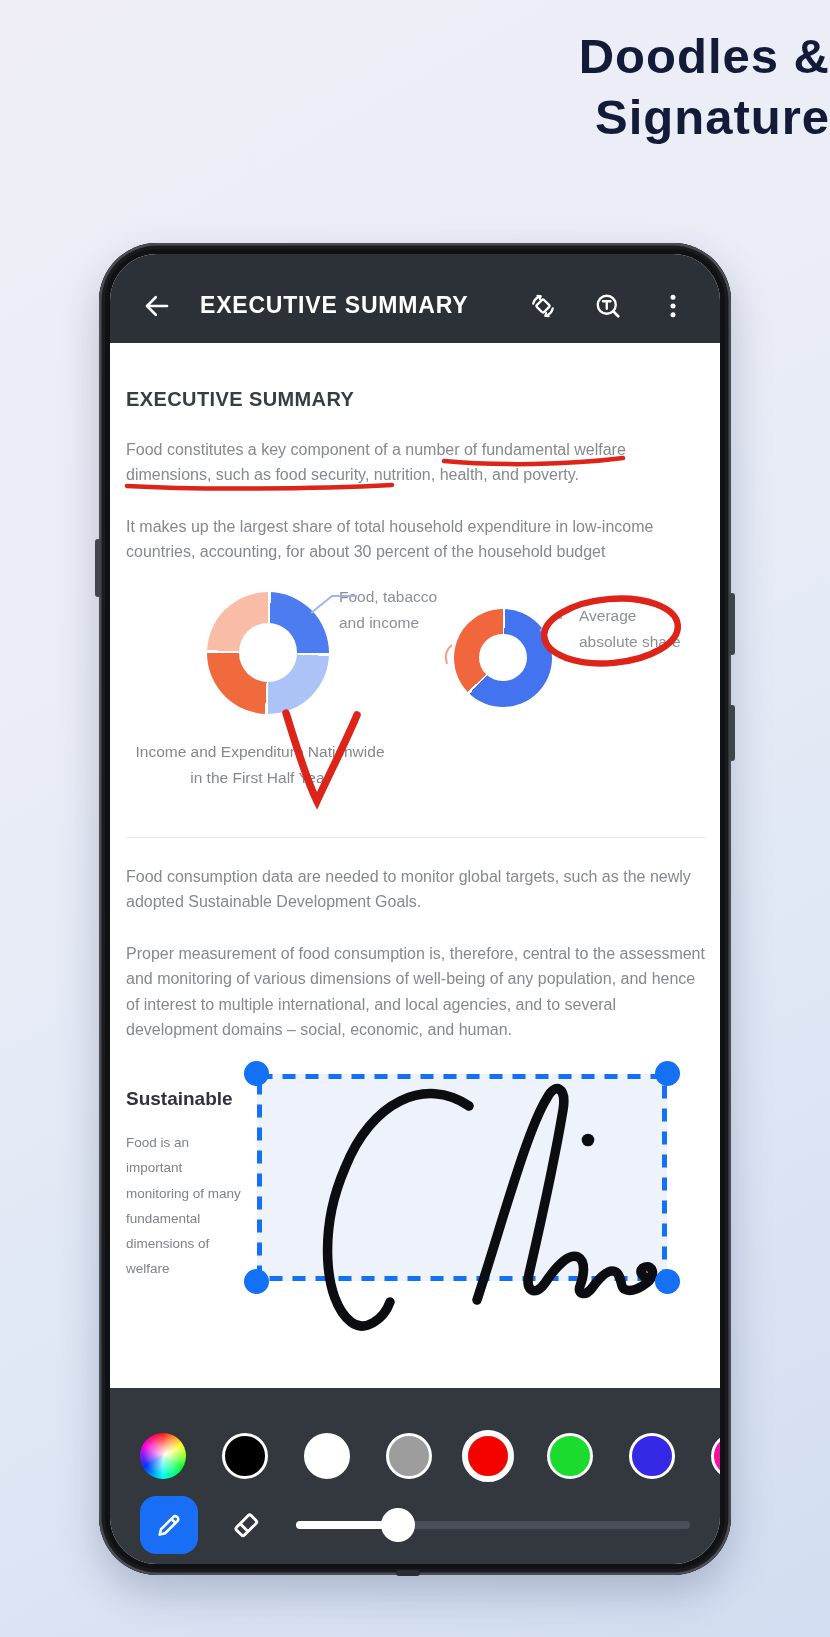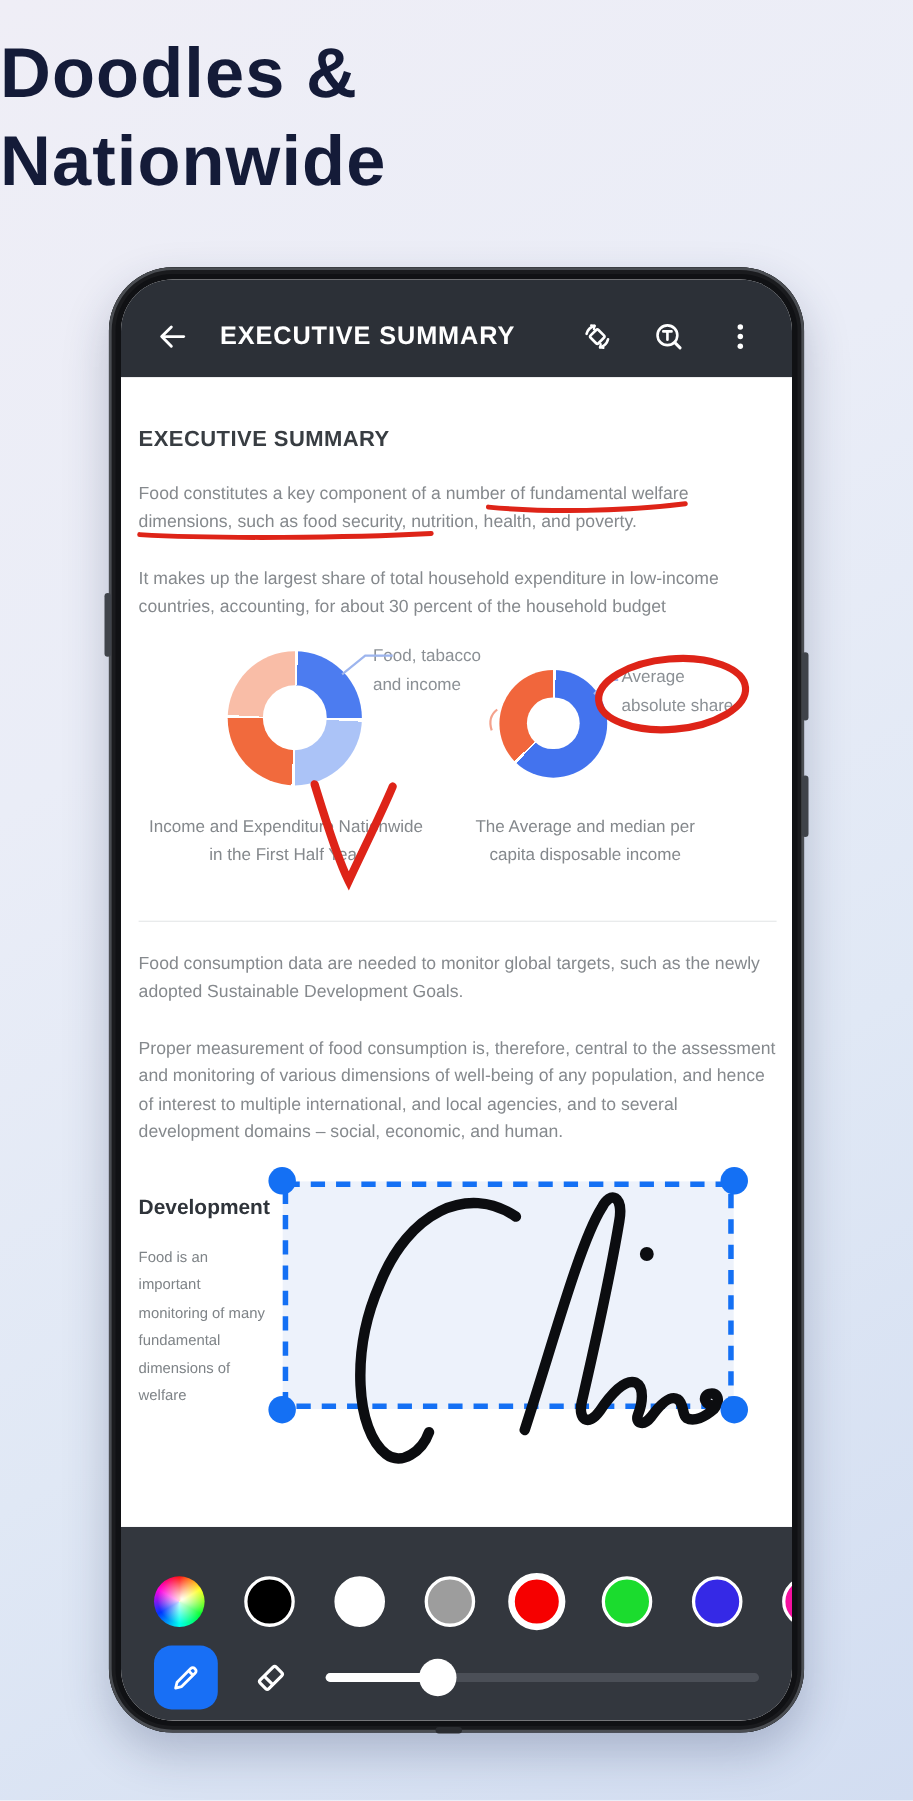--- a/index.html
+++ b/index.html
@@ -1,21 +1,21 @@
 <!DOCTYPE html>
 <html><head>
 <meta charset="utf-8">
 <style>
   html,body{margin:0;padding:0;}
   .page{position:relative;width:830px;height:1637px;overflow:hidden;
     font-family:"Liberation Sans",sans-serif;
     background:linear-gradient(150deg,#efeef6 0%,#eaedf7 35%,#e0e8f5 65%,#d2ddf1 100%);}
   
-  .hero{position:absolute;top:26px;left:0;width:100%;text-align:left;
-    font-weight:800;font-size:64px;line-height:1.25;color:#141b38;letter-spacing:1px;}
+  .hero{position:absolute;top:26px;left:0;width:100%;text-align:right;
+    font-weight:800;font-size:49px;line-height:1.25;color:#141b38;letter-spacing:1px;}
   
   .phone{position:absolute;left:99px;top:243px;width:632px;height:1332px;
     background:#101114;border-radius:58px;padding:11px;box-sizing:border-box;
     box-shadow:inset 0 0 0 2.5px #4a4d52, inset 0 0 0 6px #1a1b1e, 0 18px 40px rgba(40,50,90,.25);}
   .side-btn{position:absolute;background:#3f434a;border-radius:3px;}
   .side-btn.r1{right:-4px;top:350px;width:6px;height:62px;}
   .side-btn.r2{right:-4px;top:462px;width:6px;height:56px;}
   .side-btn.l1{left:-4px;top:296px;width:6px;height:58px;}
   .chin{position:absolute;bottom:-1px;left:47%;width:24px;height:6px;background:#2a2c30;border-radius:3px;}
   .screen{position:relative;width:610px;height:1310px;border-radius:47px;overflow:hidden;
@@ -35,21 +35,21 @@
   .pen-svg{position:absolute;left:0;top:0;pointer-events:none;overflow:visible;}
   .pen{stroke:#de2418;fill:none;stroke-linecap:round;}
   
   .charts{position:relative;margin-top:22px;height:208px;width:580px;}
   .donut{position:absolute;border-radius:50%;}
   .donut::after{content:"";position:absolute;inset:26%;background:#fff;border-radius:50%;}
   .d1{left:81px;top:5px;width:122px;height:122px;}
   .d2{left:328px;top:22px;width:98px;height:98px;}
   .chart-label{position:absolute;color:#8b9095;font-size:15.5px;line-height:26px;white-space:nowrap;}
   .lab1{left:213px;top:-3px;}
-  .lab2{left:439px;top:16px;}
+  .lab2{left:453px;top:16px;}
   .caption{position:absolute;top:152px;color:#84888c;font-size:15.5px;line-height:1.68;text-align:center;}
   .cap1{left:6px;width:256px;}
   .cap2{left:284px;width:244px;}
   .divider{height:1px;background:#e4e6e8;width:580px;margin-top:42px;}
   
   .intro{position:relative;margin-top:16px;height:250px;}
   .intro-h{position:absolute;left:0;top:30px;font-size:19px;font-weight:700;color:#2f343a;}
   .intro-note{position:absolute;left:0;top:72px;width:122px;font-size:13.5px;line-height:1.86;color:#7e8387;}
   .sigbox{position:absolute;left:131px;top:16px;width:410px;height:207px;background:#edf2fb;}
   .sigbox .dash{position:absolute;inset:0;overflow:visible;}
@@ -77,21 +77,21 @@
   .slider .fill{position:absolute;left:0;top:13px;height:8px;border-radius:4px;background:#fff;}
   .slider .thumb{position:absolute;top:0;width:34px;height:34px;border-radius:50%;background:#fff;transform:translateX(-17px);}
 </style>
 </head>
 <body>
 
 <div class="page">
 
   <div class="hero">
     <div>Doodles &amp;</div>
-    <div>Nationwide</div>
+    <div>Signature</div>
   </div>
 
   <div class="phone">
     <div class="side-btn r1"></div>
     <div class="side-btn r2"></div>
     <div class="side-btn l1"></div>
     <div class="chin"></div>
 
     <div class="screen">
 
@@ -144,37 +144,36 @@
           <div class="chart-label lab1">
             <div>Food, tabacco</div>
             <div>and income</div>
           </div>
           <div class="donut d2" style="background: conic-gradient(rgb(255, 255, 255) 0%, rgb(255, 255, 255) 0.8%, rgb(67, 115, 238) 0.8%, rgb(67, 115, 238) 62%, rgb(255, 255, 255) 62%, rgb(255, 255, 255) 62.8%, rgb(241, 102, 60) 62.8%, rgb(241, 102, 60) 100%);"></div>
           <div class="chart-label lab2">
             <div>Average</div>
             <div>absolute share</div>
           </div>
           <div class="caption cap1">Income and Expenditure Nationwide in the First Half Year</div>
-          <div class="caption cap2">The Average and median per capita disposable income</div>
           <svg class="pen-svg" width="580" height="208" style="overflow:visible">
             <path d="M185 26 L206 9 L231 9" stroke="#9db5ee" stroke-width="2" fill="none"></path>
             <path d="M414 44 L427 31 L436 31" stroke="#9db5ee" stroke-width="2" fill="none"></path>
             <path d="M326 58 Q 317 65 321 77" stroke="#f4a28d" stroke-width="2" fill="none"></path>
             <ellipse cx="485" cy="44" rx="67" ry="32" transform="rotate(-5 485 44)" class="pen" stroke-width="6.5"></ellipse>
             <path class="pen" stroke-width="7.5" d="M160 126 C 168 152, 180 192, 191 214 C 203 188, 221 152, 231 128"></path>
           </svg>
         </div>
 
         <div class="divider"></div>
 
         <p class="para">Food consumption data are needed to monitor global targets, such as the newly adopted Sustainable Development Goals.</p>
         <p class="para">Proper measurement of food consumption is, therefore, central to the assessment and monitoring of various dimensions of well-being of any population, and hence of interest to multiple international, and local agencies, and to several development domains – social, economic, and human.</p>
 
         <div class="intro">
-          <div class="intro-h">Development</div>
+          <div class="intro-h">Sustainable</div>
           <div class="intro-note">Food is an important monitoring of many fundamental dimensions of welfare</div>
 
           <div class="sigbox">
             <svg class="dash" width="410" height="207">
               <rect x="2.5" y="2.5" width="405" height="202" fill="none" stroke="#1470f4" stroke-width="5" stroke-dasharray="13 10"></rect>
             </svg>
             <svg class="sig-svg" width="410" height="207" viewBox="0 0 410 207">
               <path class="sig" d="M212 32 C 168 2, 114 28, 88 94 C 62 154, 66 226, 94 248 C 108 259, 127 245, 133 228"></path>
               <path class="sig" d="M220 226 C 246 146, 270 56, 290 24 C 298 8, 310 13, 306 36 C 296 96, 280 165, 272 200 C 268 217, 278 223, 288 209 C 298 194, 311 179, 321 183 C 329 187, 327 202, 323 212 C 320 220, 328 223, 335 214 C 343 203, 352 194, 359 198 C 365 202, 363 212, 367 215 C 374 219, 384 214, 392 207 C 398 200, 396 191, 388 193 C 381 195, 383 204, 394 204"></path>
               <circle cx="331" cy="66" r="6.3" fill="#0c0d10"></circle>

